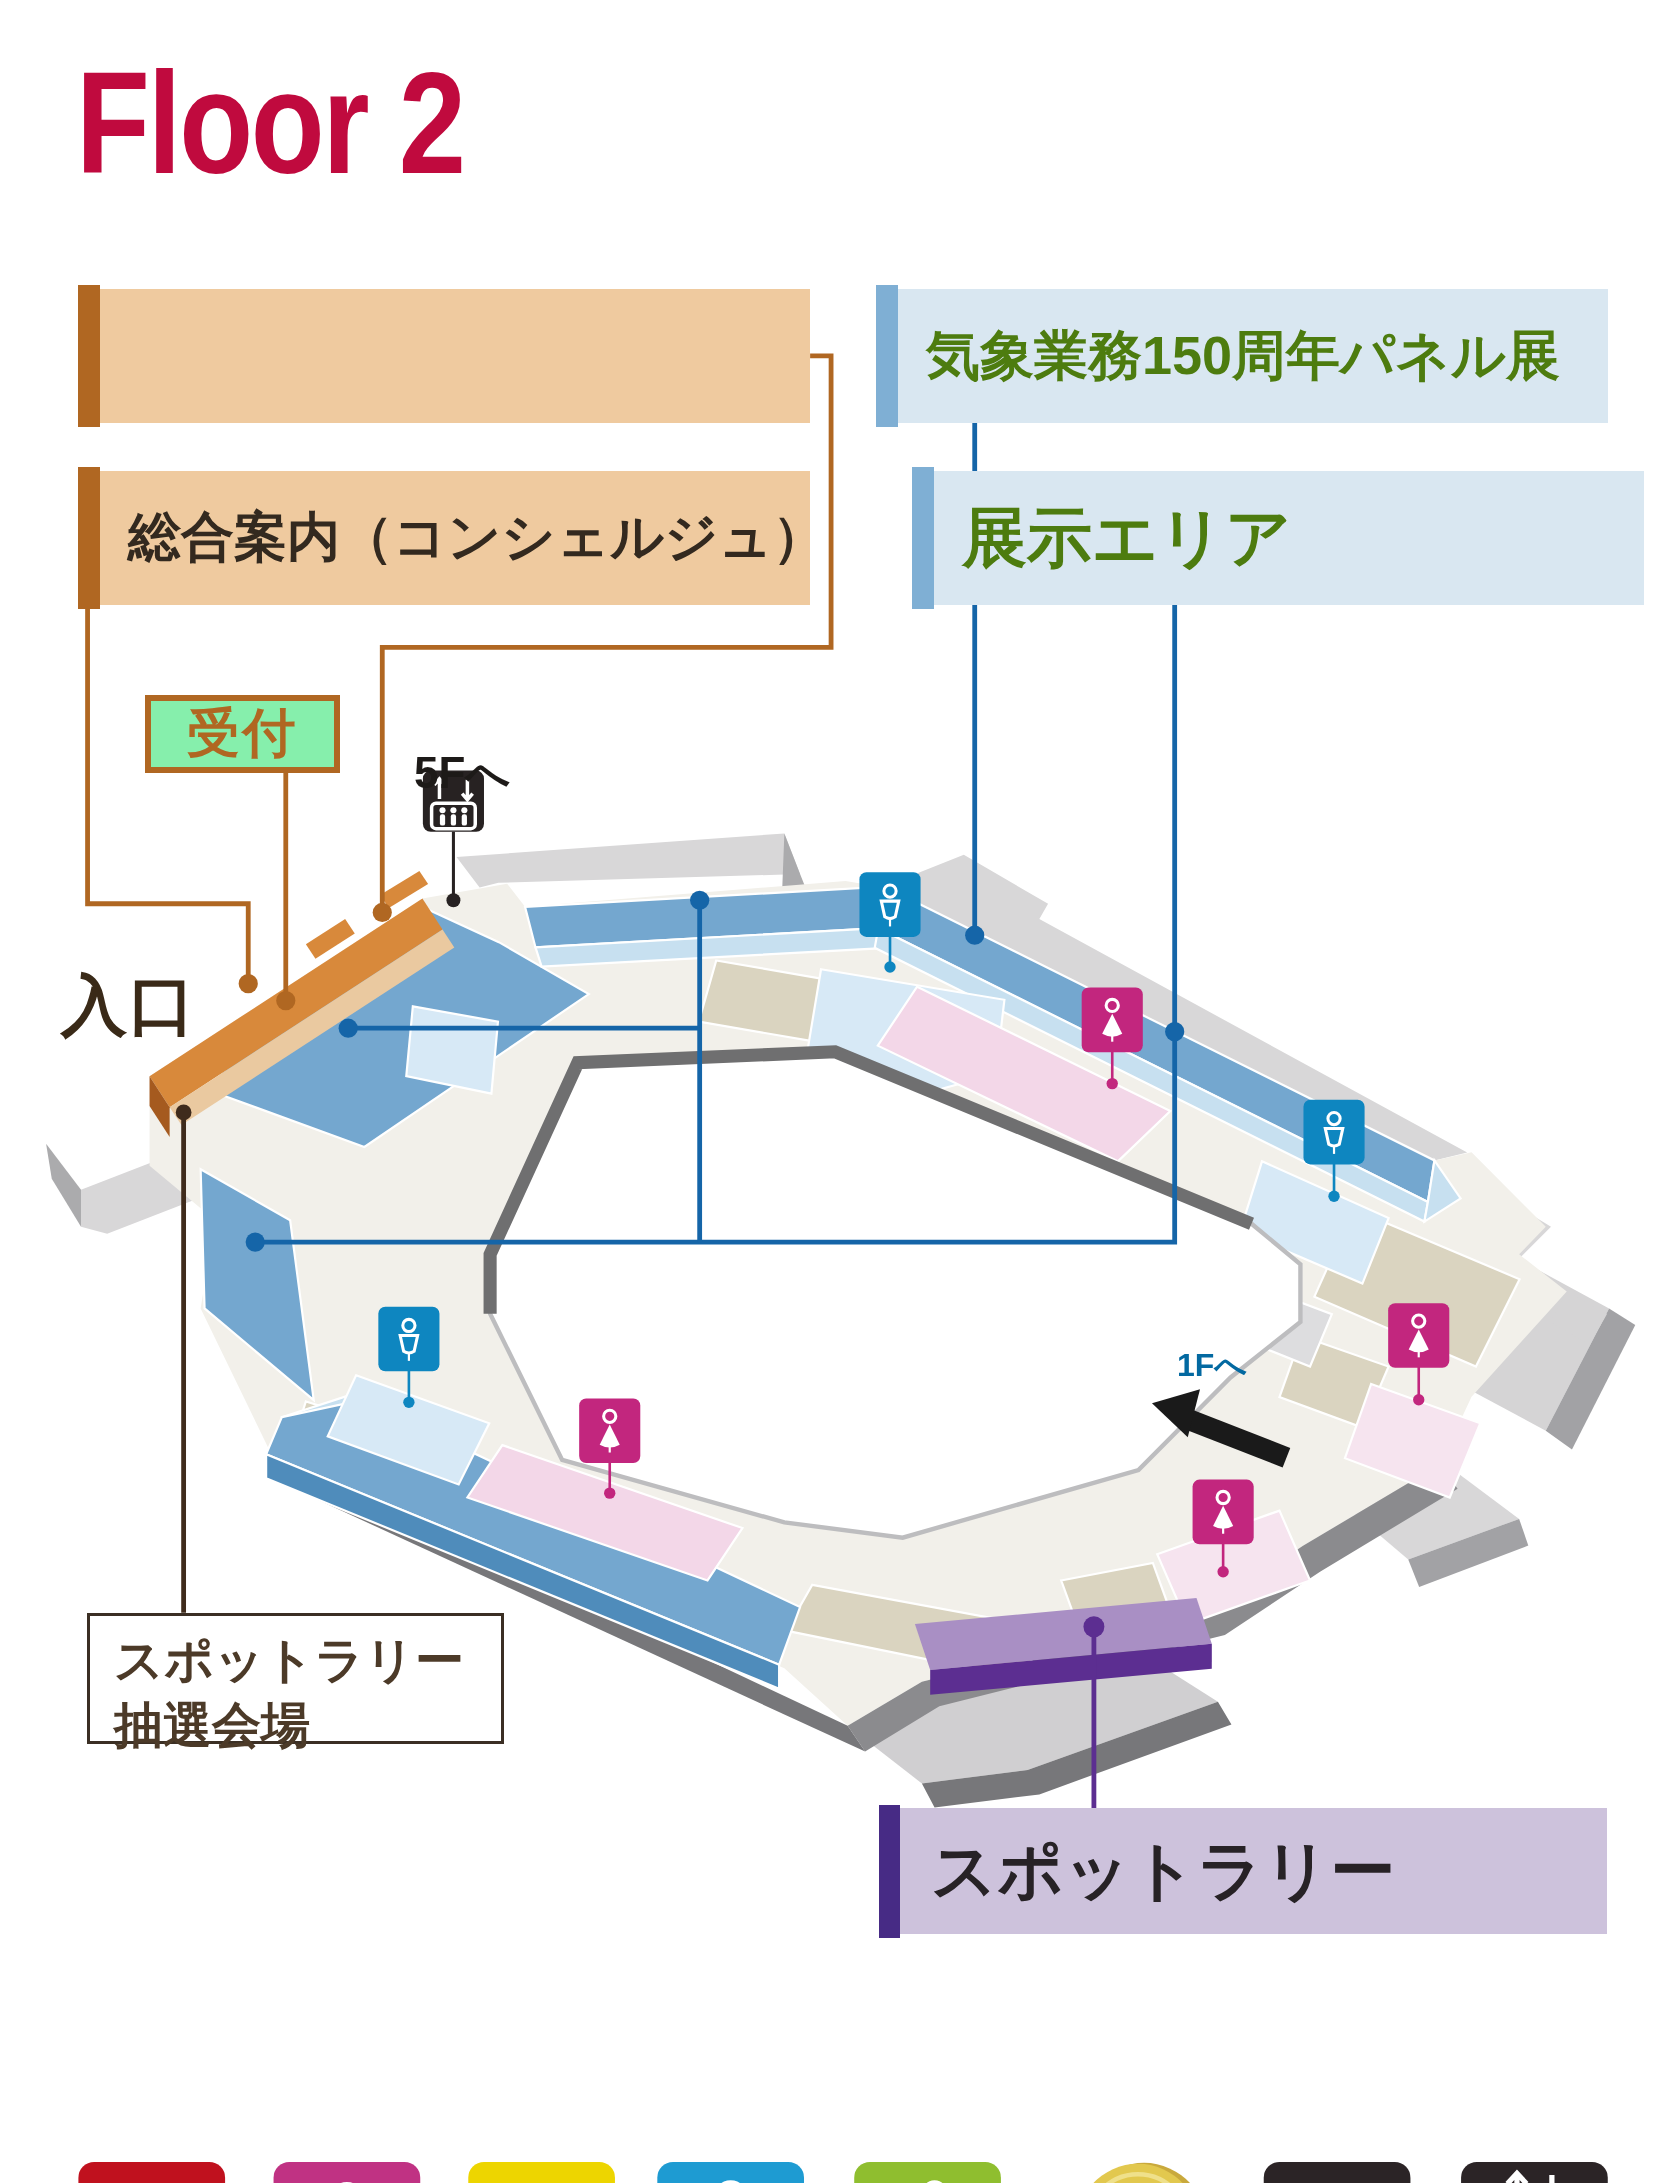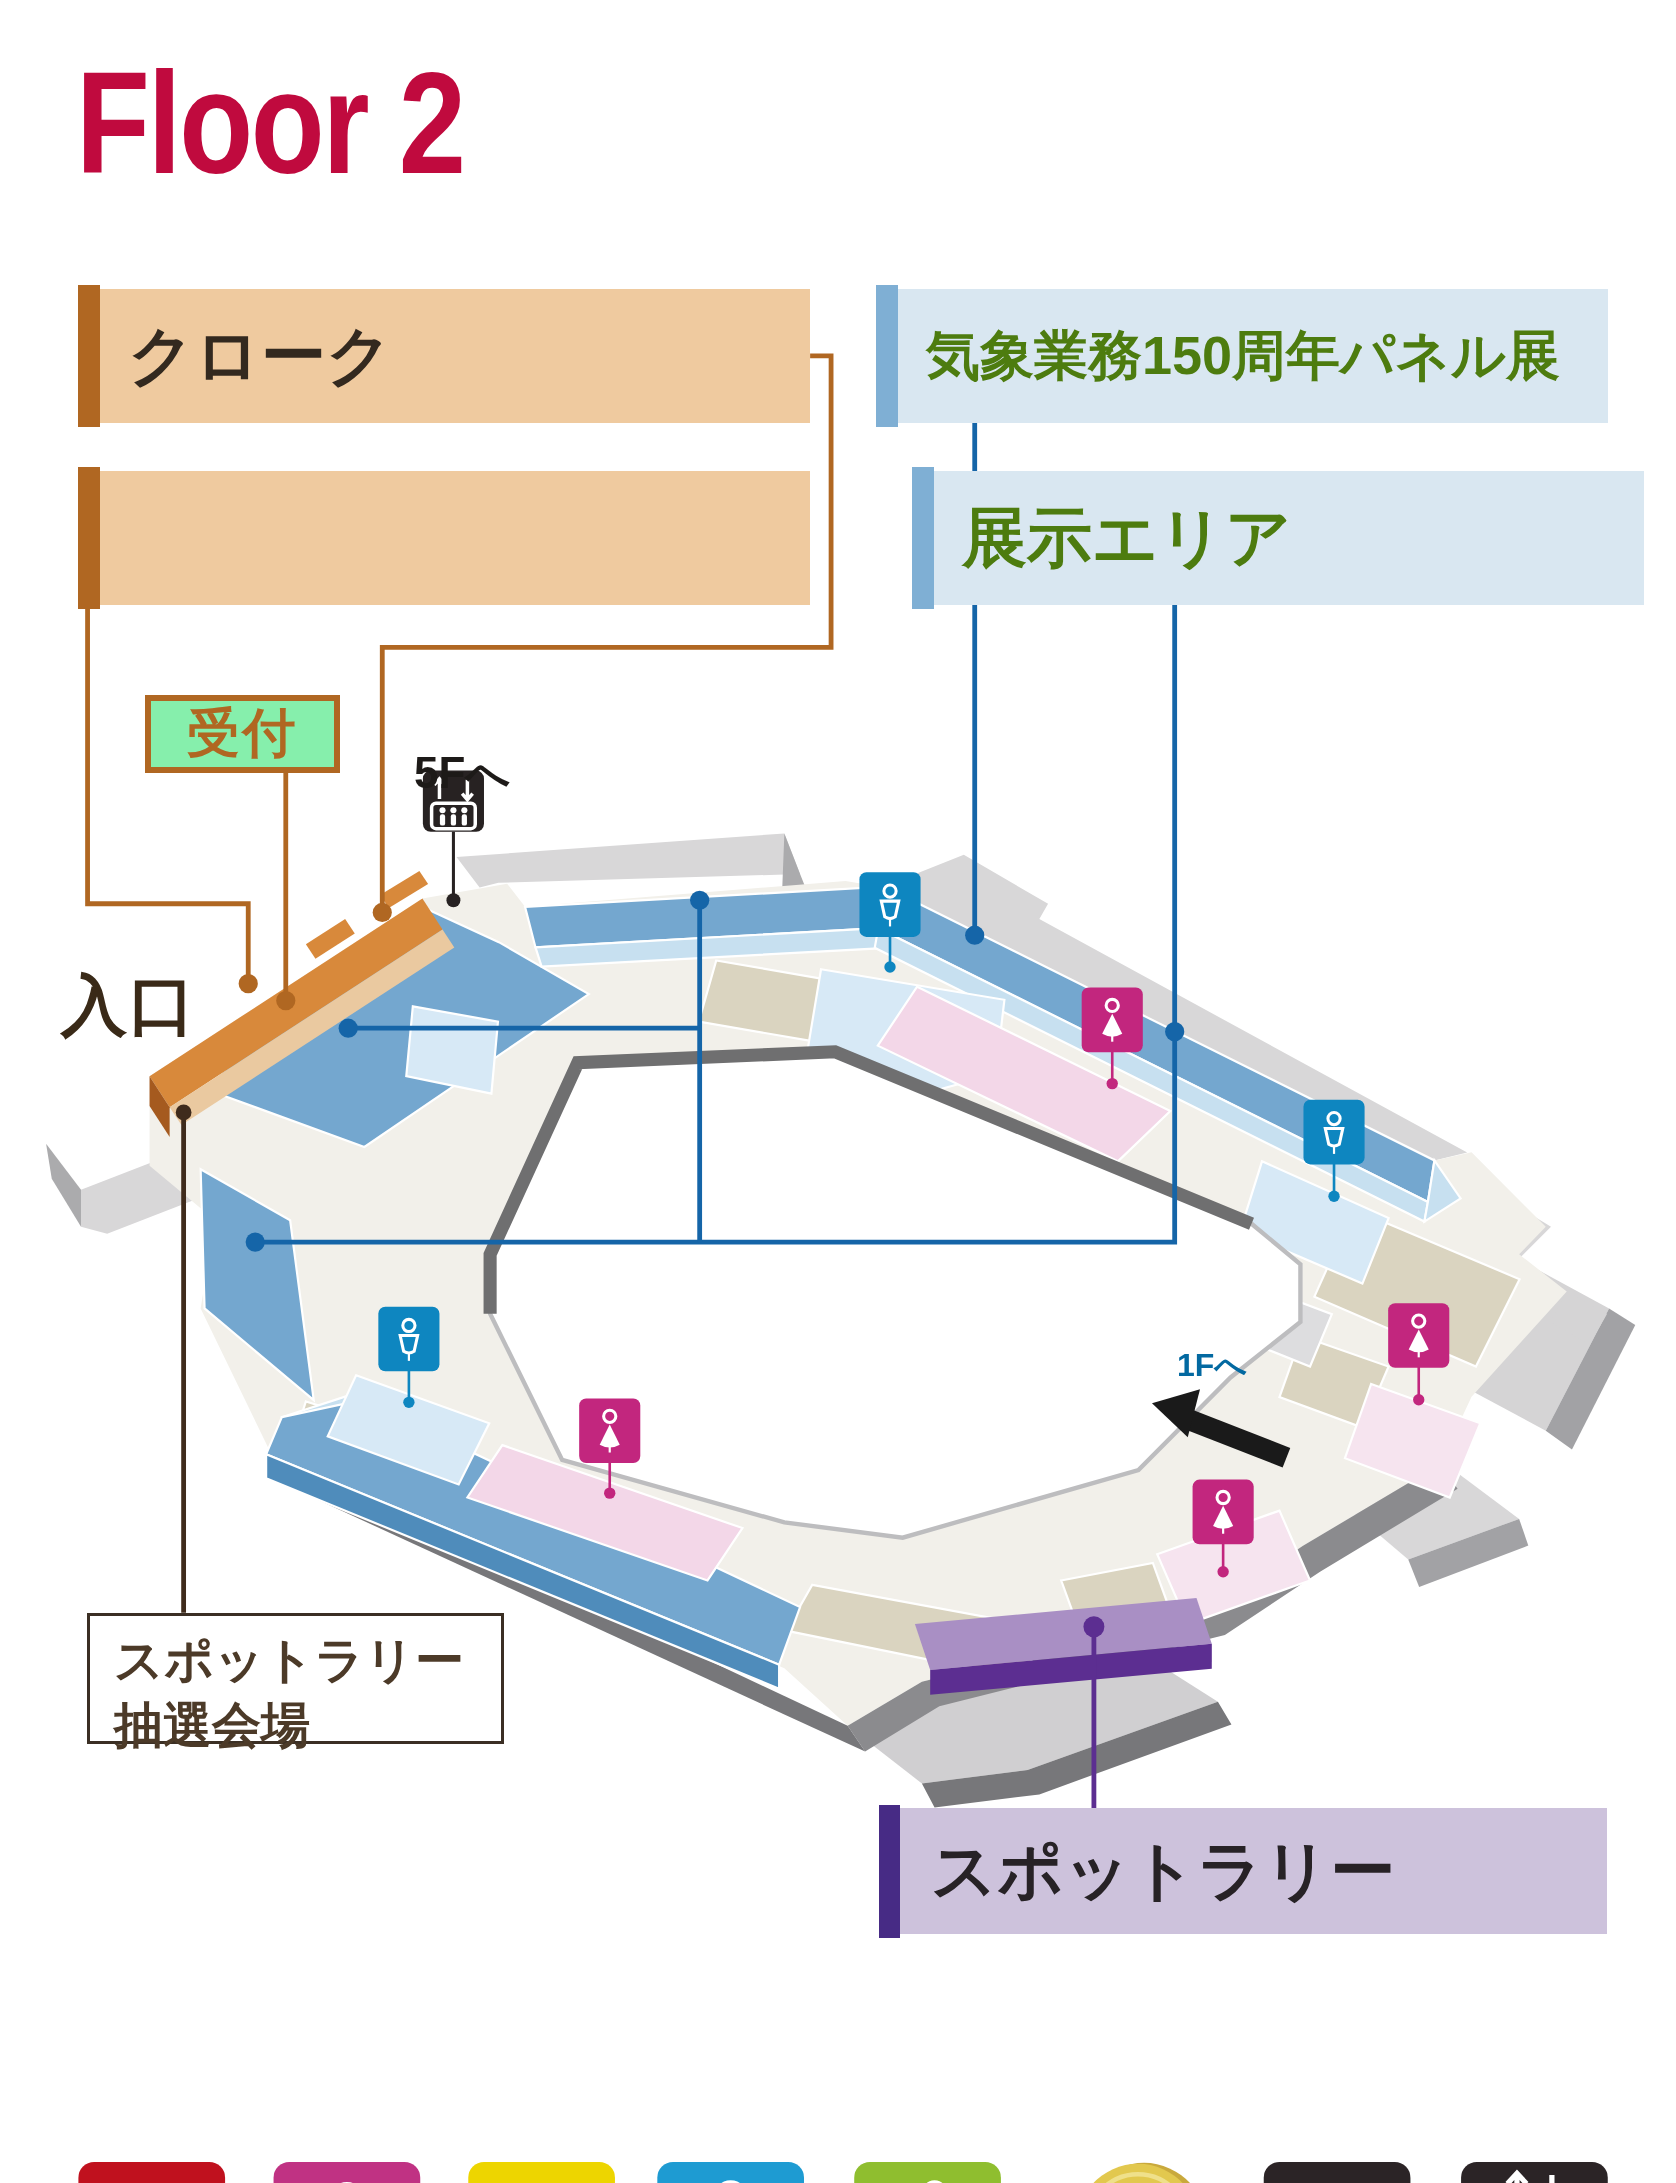--- a/index.html
+++ b/index.html
@@ -320,24 +320,24 @@
     </g>
 
     <ellipse cx="1215" cy="5570" rx="112" ry="100" fill="none" stroke="#D5C340" stroke-width="20"></ellipse>
   </g>
 </svg>
 
 <div class="abs title">Floor 2</div>
 
 <div class="abs cbox tan box-cloak">
   <span class="bar"></span>
-  <span>クローク</span>
 </div>
 <div class="abs cbox tan box-info">
   <span class="bar"></span>
+  <span>総合案内（コンシェルジュ）</span>
 </div>
 <div class="abs cbox blu box-panel">
   <span class="bar"></span>
   <span>気象業務150周年パネル展</span>
 </div>
 <div class="abs cbox blu box-exhibit">
   <span class="bar"></span>
   <span>展示エリア</span>
 </div>
 

